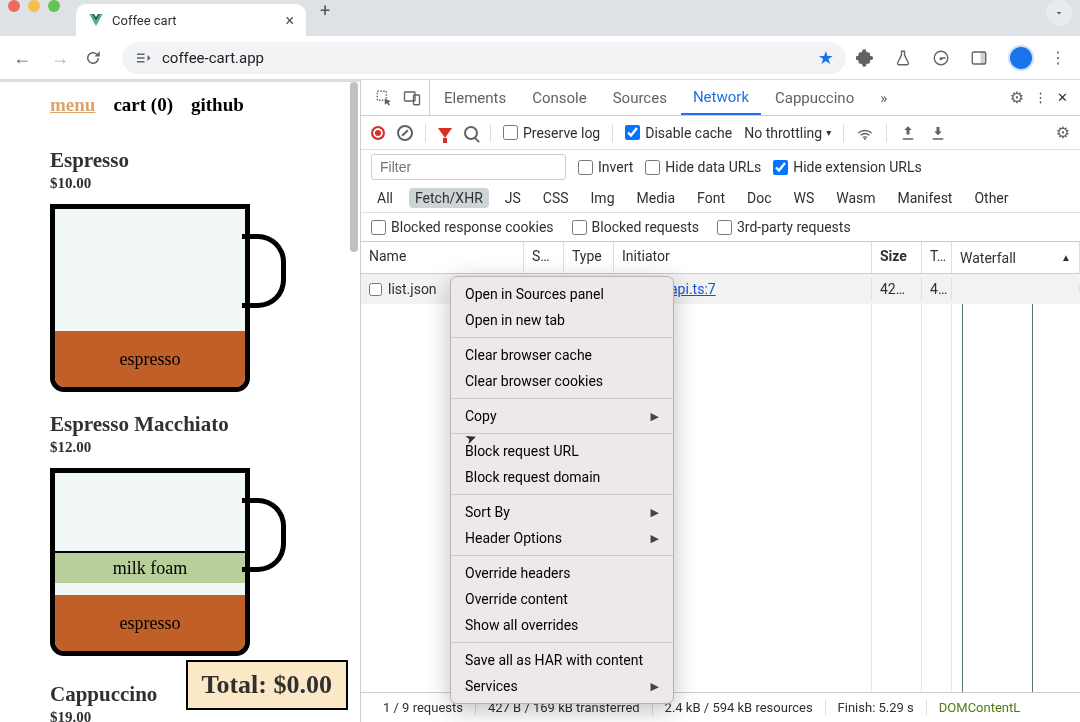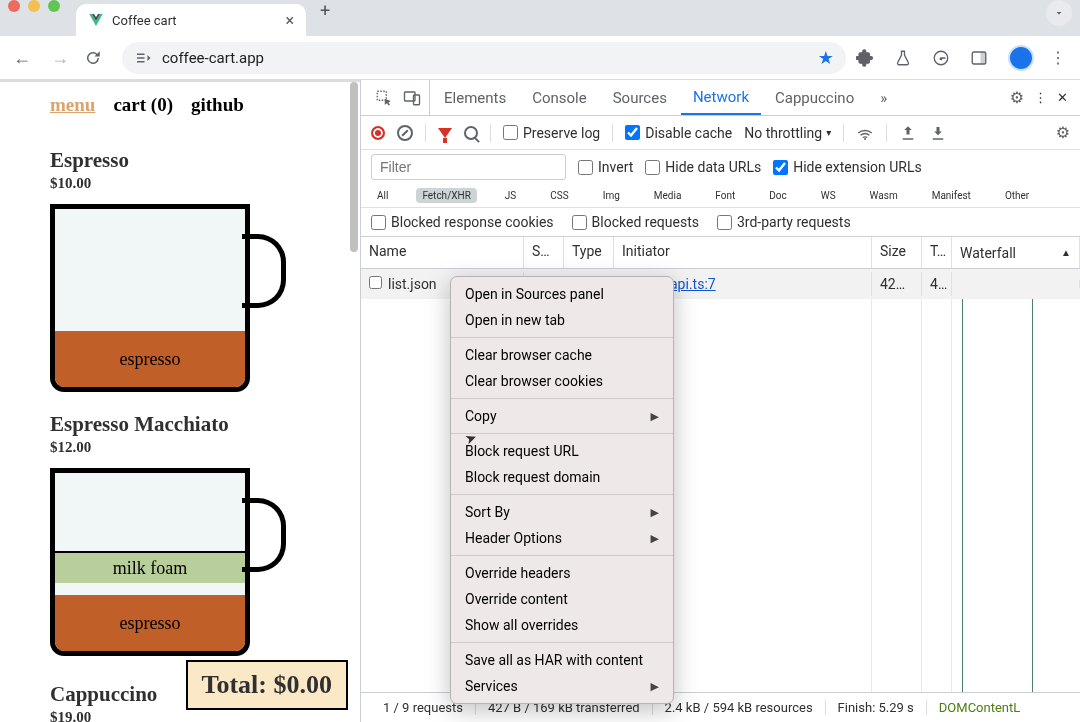--- a/index.html
+++ b/index.html
@@ -69,34 +69,34 @@
 .mag::before { content: ''; position: absolute; width: 10px; height: 10px; border: 2px solid #5f6368; border-radius: 50%;}
 .mag::after { content: ''; position: absolute; width: 6px; height: 2px; background: #5f6368; bottom: -1px; right: -2px; transform: rotate(45deg);}
 .cb { display: flex; align-items: center; gap: 5px; }
 .cb input { width: 15px; height: 15px;}
 .throttle { display: flex; align-items: center; gap: 4px;}
 .gear { font-size: 16px; color: #5f6368;}
 
 .dt-filter-row { display: flex; align-items: center; gap: 12px; padding: 4px 10px; font-size: 14px;}
 .filter-input { width: 195px; border: 1px solid #cacdd1; border-radius: 3px; height: 26px; padding: 0 8px; font-size: 14px;}
 
-.dt-type-row { display: flex; align-items: flex-end; gap: 22px; padding: 4px 10px; border-bottom: 1px solid #e0e0e0; font-size: 10px; flex-wrap: wrap;}
+.dt-type-row { display: flex; align-items: flex-end; gap: 10px; padding: 4px 10px; border-bottom: 1px solid #e0e0e0; font-size: 14px; flex-wrap: wrap;}
 .type-btn { padding: 2px 6px; border-radius: 4px; cursor: pointer;}
 .type-btn.active { background: #cdd4d6;}
 
 .dt-check-row { display: flex; gap: 18px; padding: 6px 10px; border-bottom: 1px solid #cacdd1; font-size: 14px;}
 
 .dt-table-head { display: flex; height: 32px; border-bottom: 1px solid #cacdd1; font-size: 14px; color: #303030;}
 .th { padding: 6px 8px; border-right: 1px solid #e0e0e0;}
-.th-name { width: 163px;} .th-status { width: 40px;} .th-type { width: 50px;} .th-init { width: 258px;} .th-size { width: 50px;} .th-time { width: 30px;} .th-wf { flex: 1; display: flex; align-items: center; justify-content: space-between;}
+.th-name { width: 163px;} .th-status { width: 40px;} .th-type { width: 50px;} .th-init { width: 258px;} .th-size { width: 50px; font-weight: bold;} .th-time { width: 30px;} .th-wf { flex: 1; display: flex; align-items: center; justify-content: space-between;}
 .th-wf .caret { font-size: 10px;}
 
 .dt-table-row { display: flex; height: 30px; font-size: 14px; background: #f2f2f2; align-items: center; position: relative;}
 .td { padding: 4px 8px; border-right: 1px solid #e0e0e0; overflow: hidden; white-space: nowrap; text-overflow: ellipsis;}
-.td-name { width: 163px; display: flex; align-items: flex-start; gap: 6px;}
+.td-name { width: 163px; display: flex; align-items: center; gap: 6px;}
 .td-status { width: 40px;} .td-type { width: 50px;} .td-init { width: 258px; color: #1155cc; text-decoration: underline; padding-left: 56px;} .td-size { width: 50px;} .td-time { width: 30px;} .td-wf { flex: 1; position: relative;}
 
 .dt-filler { flex: 1; position: relative; display:flex;}
 .col-line { border-right: 1px solid #e8e8e8; }
 .wfv { position: absolute; top:0; bottom:0; width:1px; background:#4d806b;}
 
 .dt-status { display: flex; align-items: center; height: 30px; border-top: 1px solid #cacdd1; font-size: 13px; color: #303030; padding: 0 10px; gap: 0;}
 .st-seg { padding: 0 12px; border-right: 1px solid #dcdcdc; white-space: nowrap;}
 .st-seg.link { color: #4d7c0f;}
 

